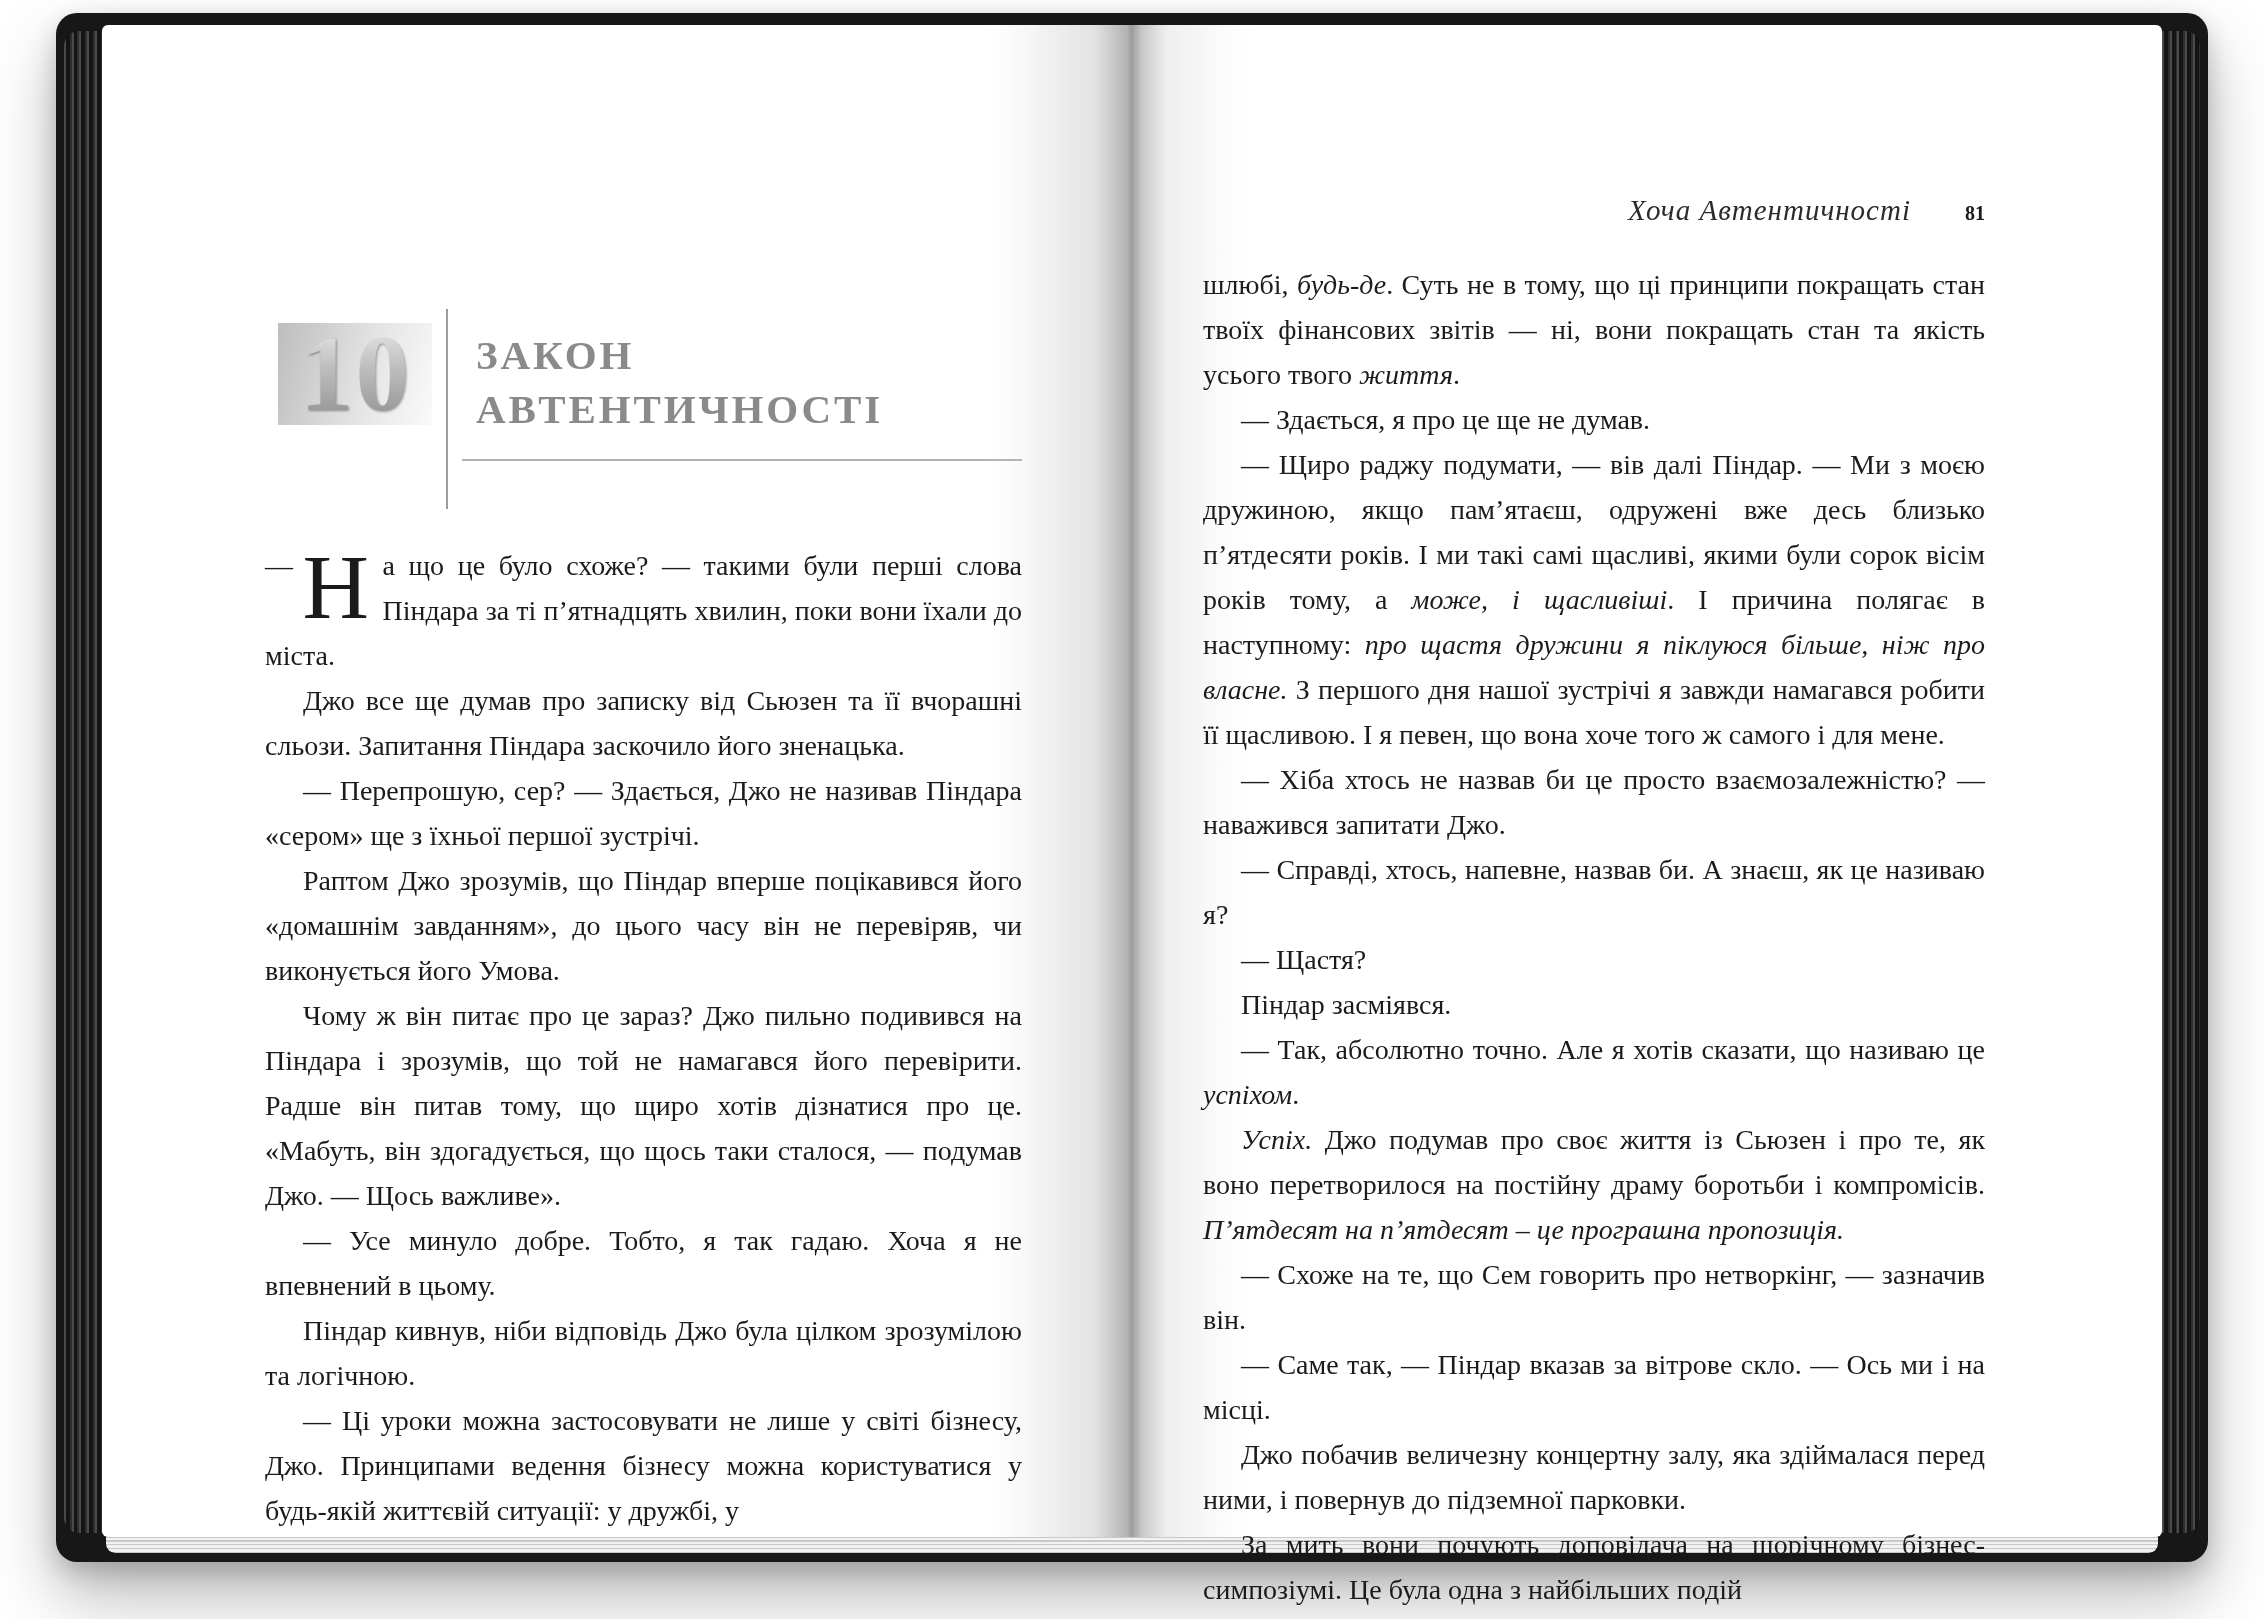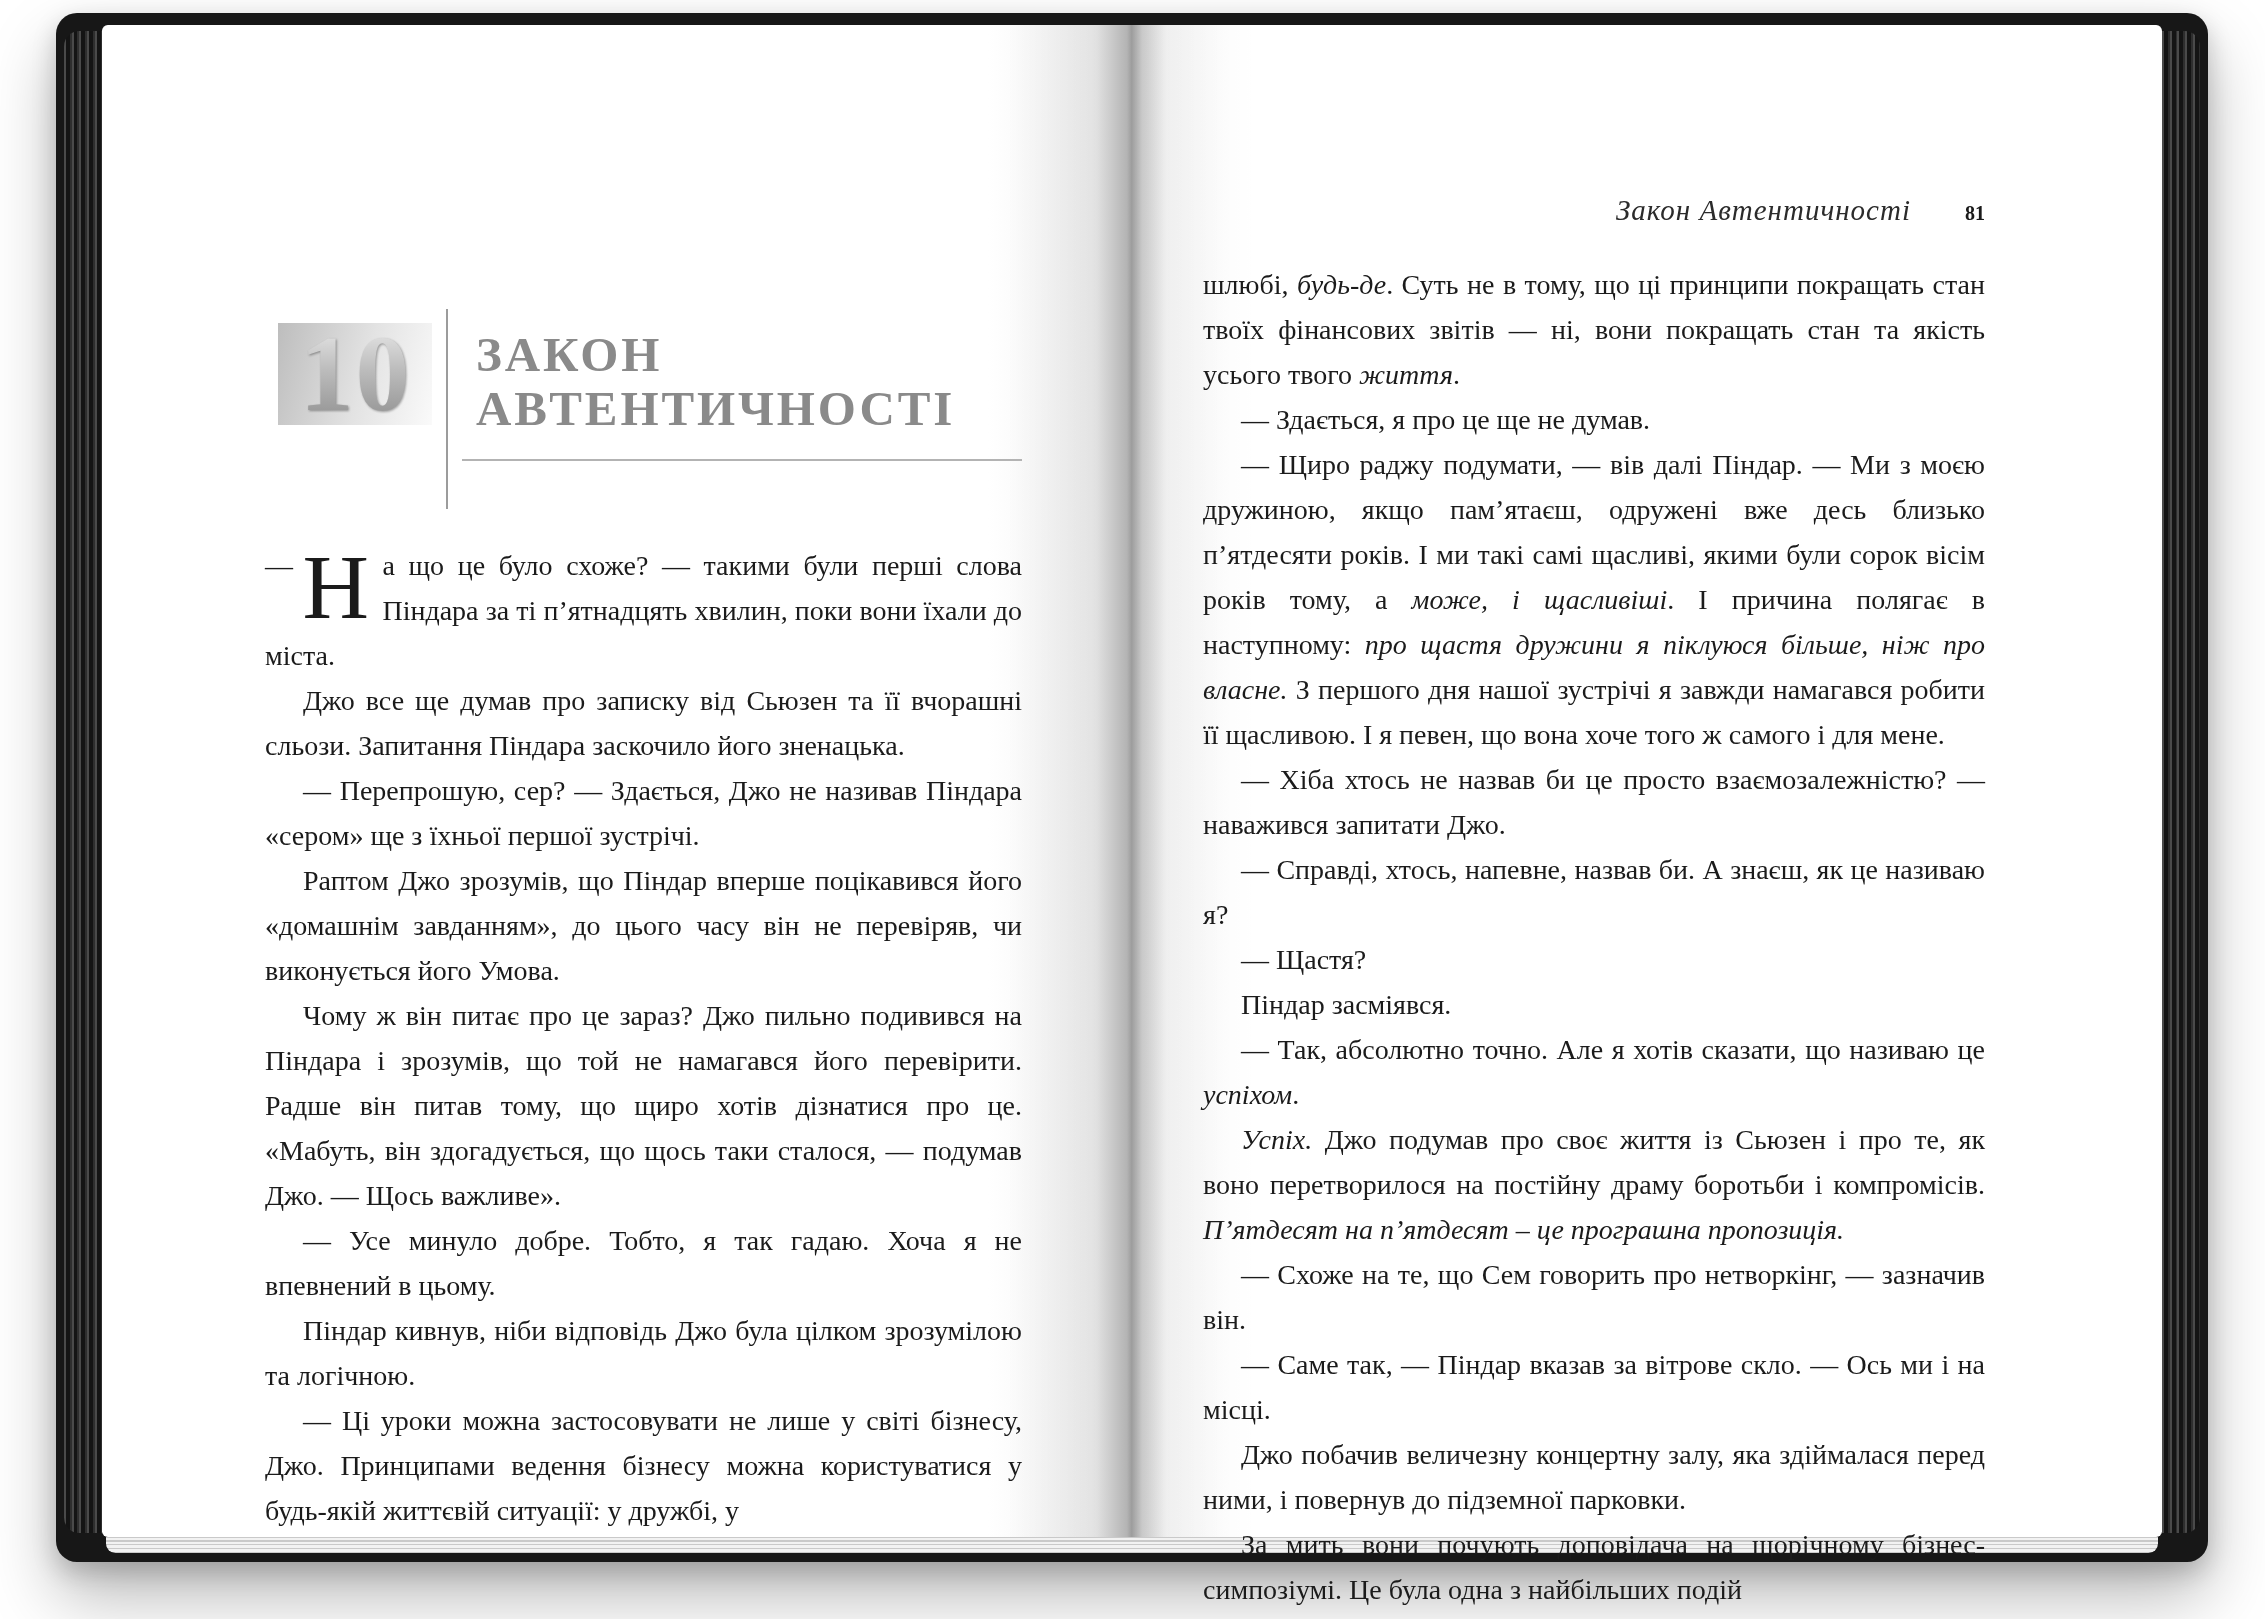--- a/index.html
+++ b/index.html
@@ -104,21 +104,21 @@
     left: 181px; top: 3.8px;
     width: 1.9px; height: 200px;
     background: #9c9c9c;
   }
   .ch-title {
     position: absolute;
     left: 211px; top: 23px;
     display: flex; flex-direction: column;
   }
   .ch-title-line {
-    font-size: 49px;
+    font-size: 41px;
     line-height: 54px;
     font-weight: bold;
     letter-spacing: 2.9px;
     color: #8a8a8a;
   }
   .hline {
     position: absolute;
     left: 197px; right: 0; top: 154px;
     height: 1.9px;
     background: #b3b3b3;
@@ -183,21 +183,21 @@
           <p class="para"><span class="run">Раптом Джо зрозумів, що Піндар вперше поцікавився його «домашнім завданням», до цього часу він не перевіряв, чи виконується його Умова.</span></p>
           <p class="para"><span class="run">Чому ж він питає про це зараз? Джо пильно подивився на Піндара і зрозумів, що той не намагався його перевірити. Радше він питав тому, що щиро хотів дізнатися про це. «Мабуть, він здогадується, що щось таки сталося, — подумав Джо. — Щось важливе».</span></p>
           <p class="para"><span class="run">— Усе минуло добре. Тобто, я так гадаю. Хоча я не впевнений в цьому.</span></p>
           <p class="para"><span class="run">Піндар кивнув, ніби відповідь Джо була цілком зрозумілою та логічною.</span></p>
           <p class="para"><span class="run">— Ці уроки можна застосовувати не лише у світі бізнесу, Джо. Принципами ведення бізнесу можна користуватися у будь-якій життєвій ситуації: у дружбі, у</span></p>
         </div>
     </div>
 
     <div class="text-right">
       <div class="running-header">
-        <span class="rh-title">Закон Автентичності</span>
+        <span class="rh-title">Хоча Автентичності</span>
         <span class="rh-num">81</span>
       </div>
       <div class="body-text">
           <p class="para noindent"><span class="run">шлюбі, </span><span class="run it">будь-де</span><span class="run">. Суть не в тому, що ці принципи покращать стан твоїх фінансових звітів — ні, вони покращать стан та якість усього твого </span><span class="run it">життя</span><span class="run">.</span></p>
           <p class="para"><span class="run">— Здається, я про це ще не думав.</span></p>
           <p class="para"><span class="run">— Щиро раджу подумати, — вів далі Піндар. — Ми з моєю дружиною, якщо пам’ятаєш, одружені вже десь близько п’ятдесяти років. І ми такі самі щасливі, якими були сорок вісім років тому, а </span><span class="run it">може, і щасливіші</span><span class="run">. І причина полягає в наступному: </span><span class="run it">про щастя дружини я піклуюся більше, ніж про власне.</span><span class="run"> З першого дня нашої зустрічі я завжди намагався робити її щасливою. І я певен, що вона хоче того ж самого і для мене.</span></p>
           <p class="para"><span class="run">— Хіба хтось не назвав би це просто взаємозалежністю? — наважився запитати Джо.</span></p>
           <p class="para"><span class="run">— Справді, хтось, напевне, назвав би. А знаєш, як це називаю я?</span></p>
           <p class="para"><span class="run">— Щастя?</span></p>
           <p class="para"><span class="run">Піндар засміявся.</span></p>

